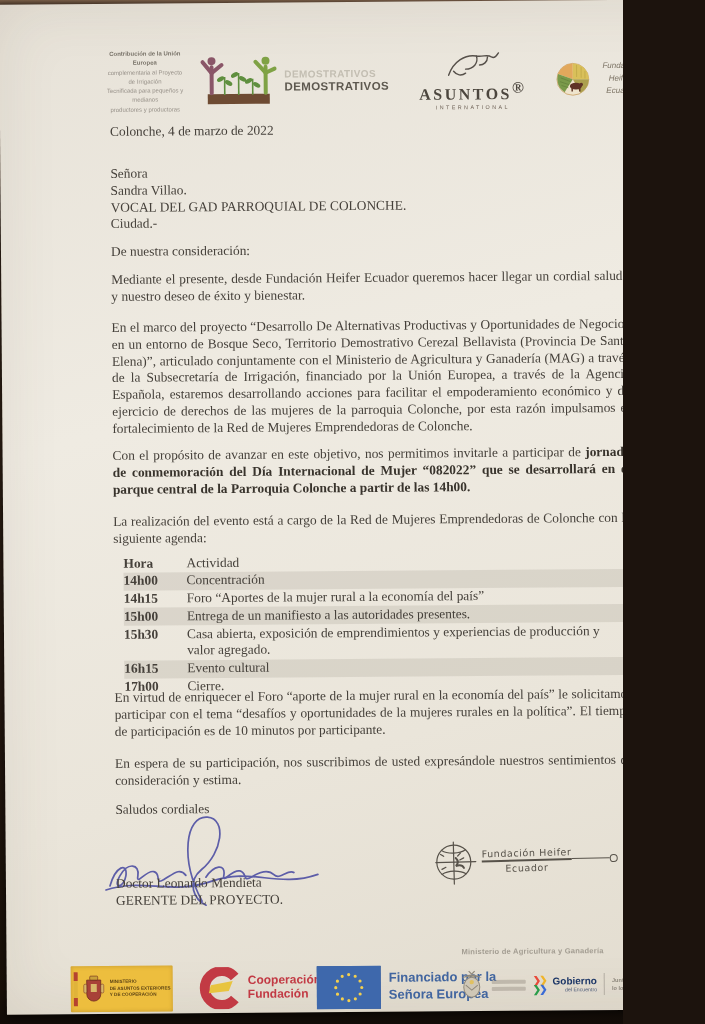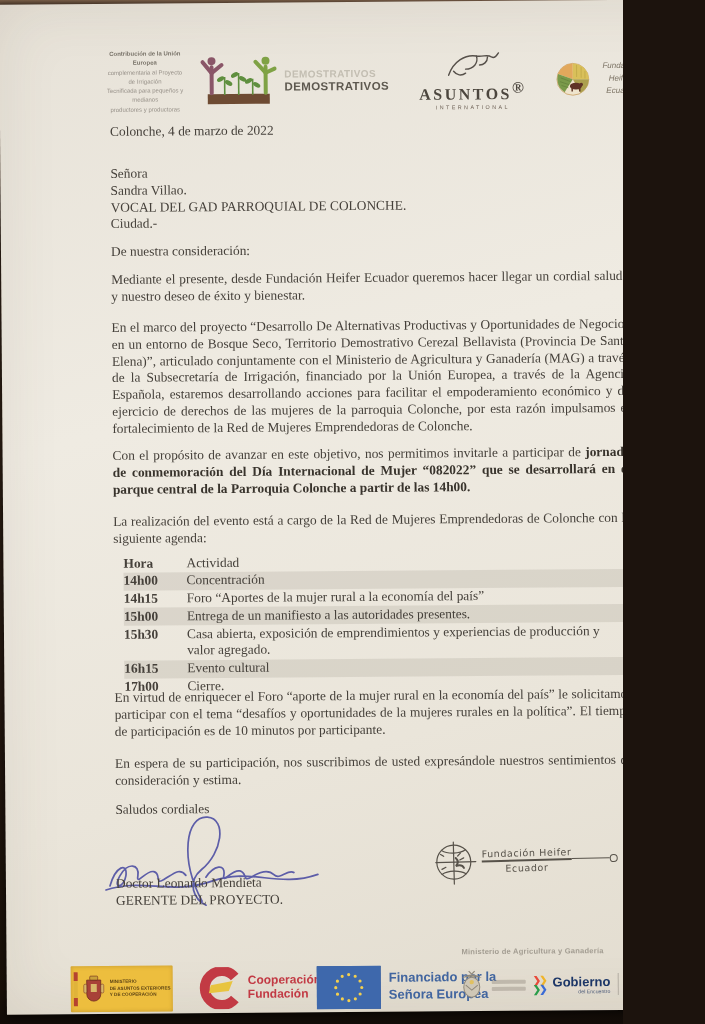--- a/index.html
+++ b/index.html
@@ -67,21 +67,21 @@
   .coop{left:192px;top:962px;display:flex;align-items:center;gap:7px;height:46px;}
   .coop-txt{color:#c23a44;font-weight:bold;font-size:12px;line-height:1.15;}
   .eu{left:310px;top:962px;display:flex;align-items:center;gap:8px;height:46px;}
   .eu-flag{width:64px;height:43px;background:#3e68ac;box-shadow:inset 0 0 5px rgba(20,40,80,.4);}
   .eu-txt{color:#41659f;font-weight:bold;font-size:13px;line-height:1.3;}
   .mag{left:452px;top:962px;display:flex;align-items:center;gap:7px;height:44px;}
   .mag-faint{display:flex;flex-direction:column;gap:3px;}
   .mag-faint i{display:block;width:34px;height:4px;background:rgba(150,143,130,.45);border-radius:1px;}
   .chev{font-size:10px;font-weight:bold;line-height:9px;letter-spacing:-2px;}
   .gob{color:#1c3667;}
-  .gob .g1{font-size:13px;font-weight:bold;display:block;line-height:1;}
+  .gob .g1{font-size:10px;font-weight:bold;display:block;line-height:1;}
   .gob .g2{font-size:5.2px;display:block;text-align:right;color:#4a5a77;}
   .divider{width:1px;height:22px;background:#b3ada2;}
   .tagline{font-size:5.6px;color:#8d877c;line-height:1.5;font-weight:bold;}
 </style>
 </head>
 <body>
 
 <div class="photo">
   <div class="paper">
 

